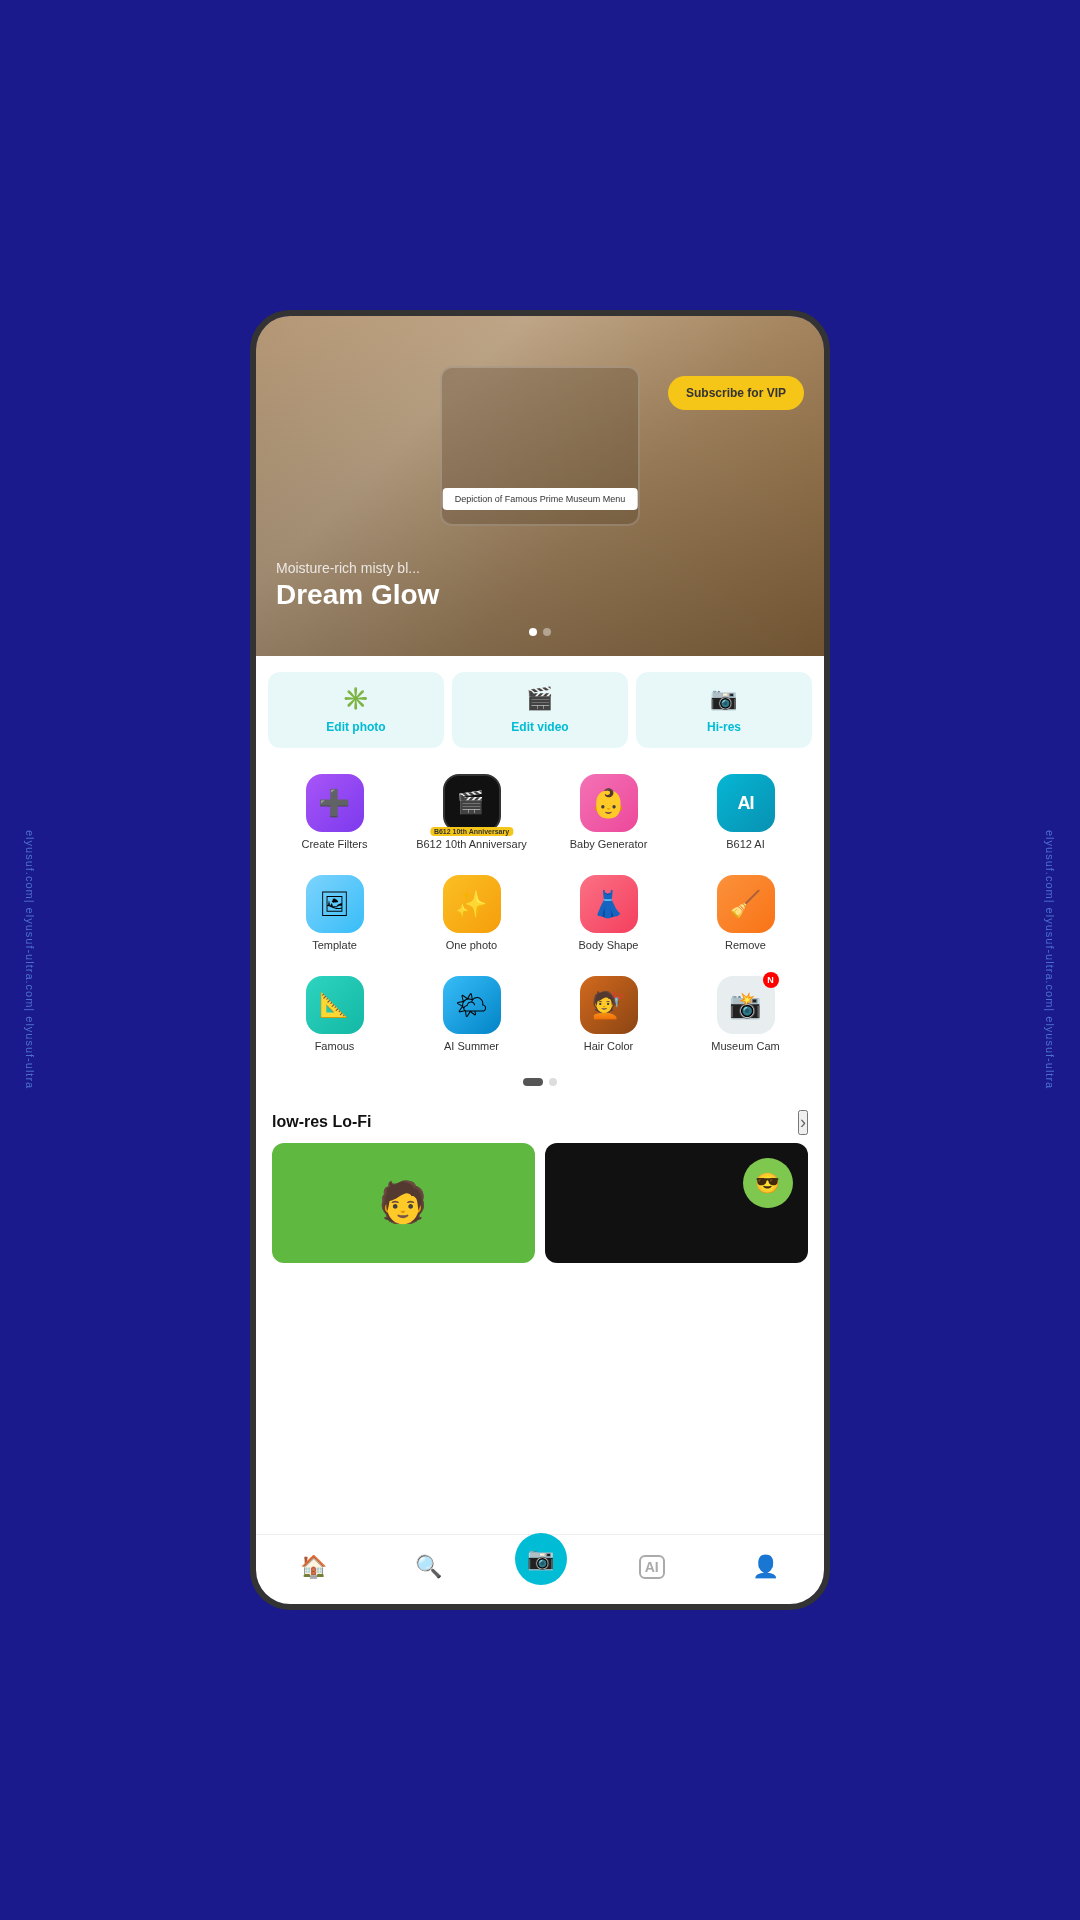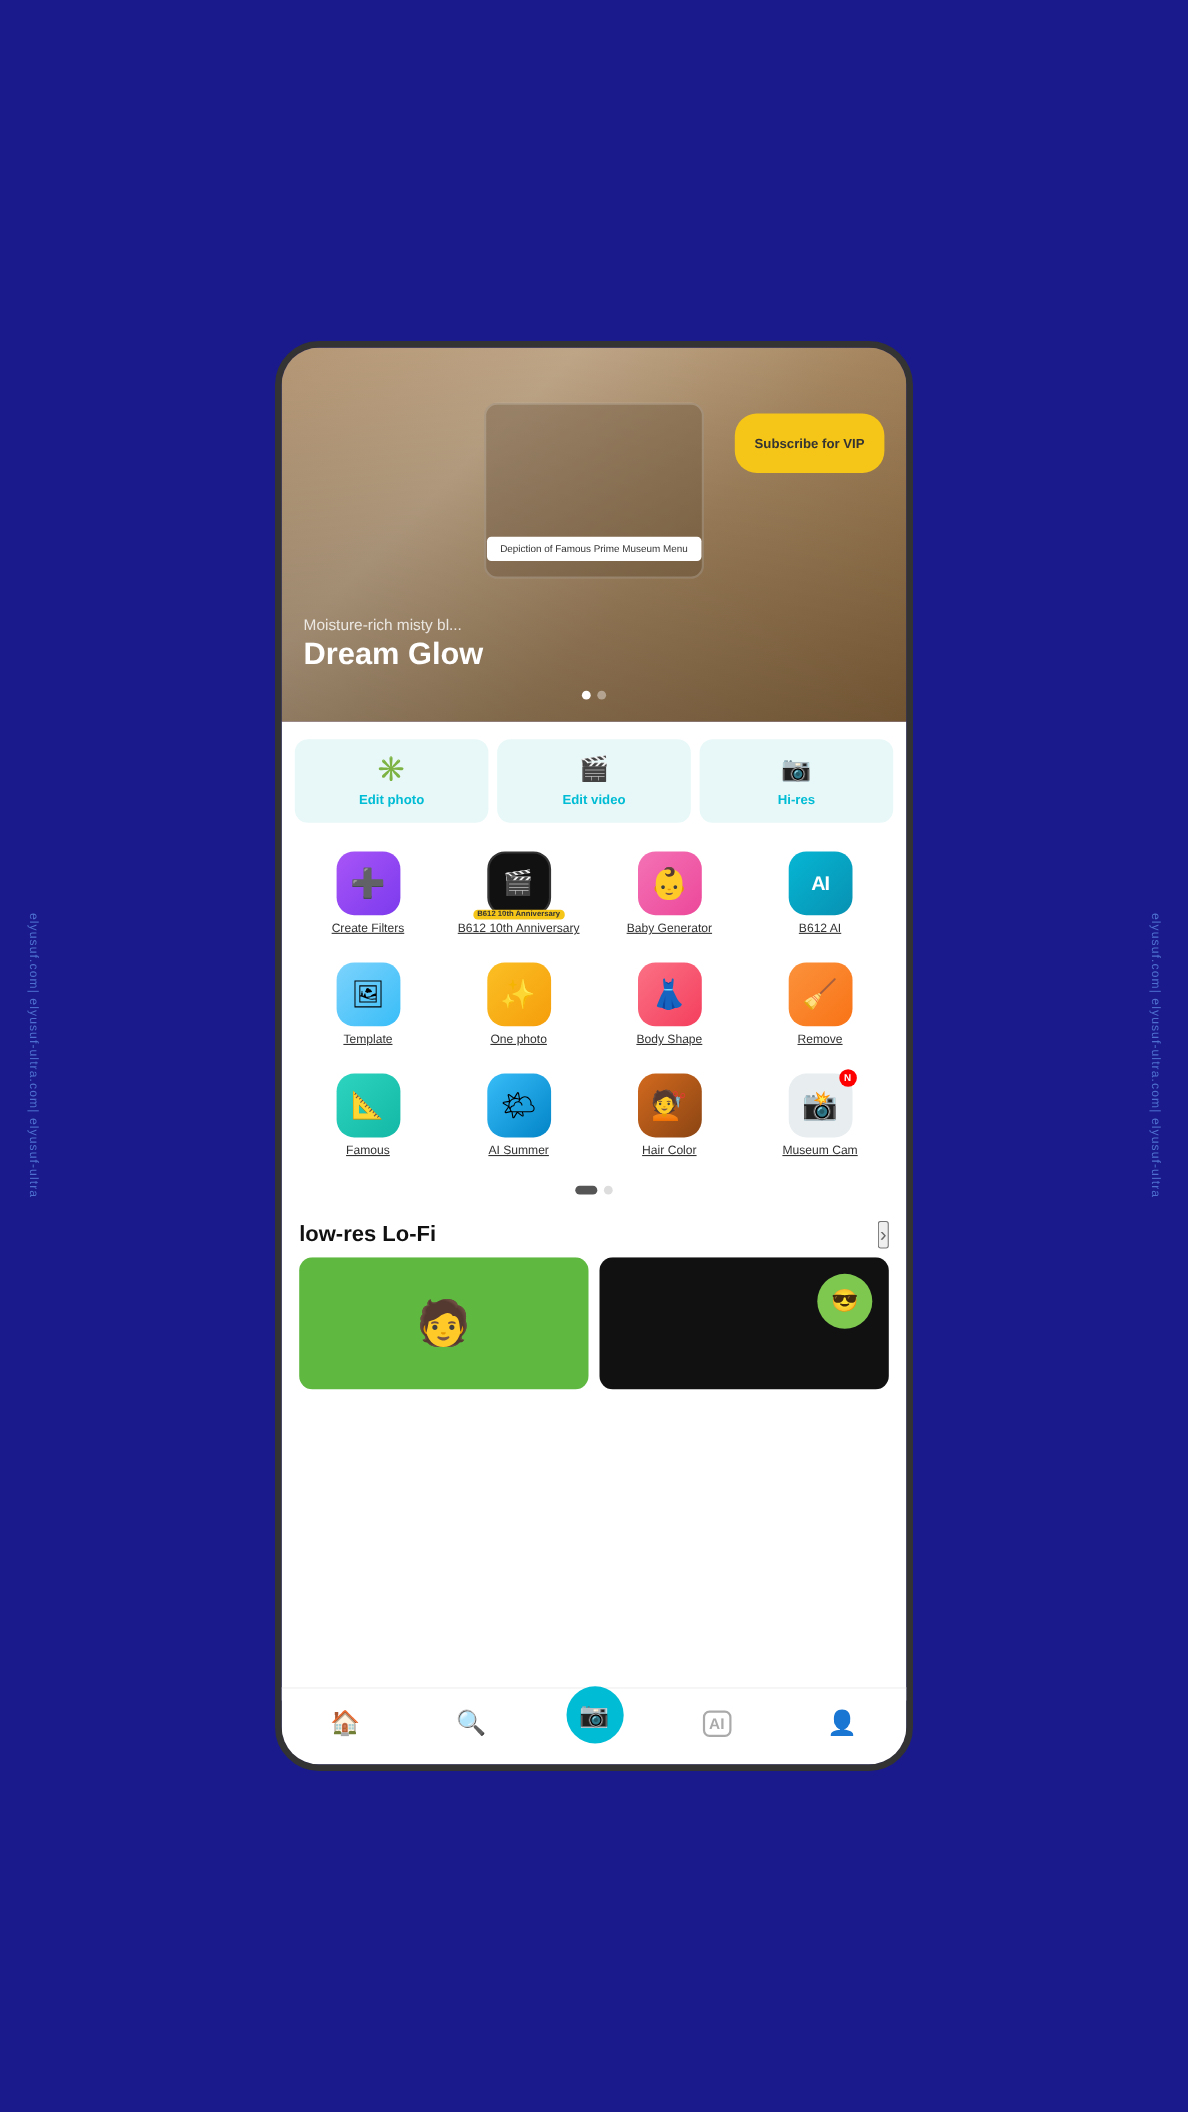--- a/index.html
+++ b/index.html
@@ -86,21 +86,21 @@
       white-space: nowrap;
     }
     .subscribe-btn {
       position: absolute;
       top: 60px;
       right: 20px;
       background: #f5c518;
       color: #333;
       border: none;
       border-radius: 20px;
-      padding: 20px 18px;
+      padding: 10px 18px;
       font-size: 12px;
       font-weight: 700;
       cursor: pointer;
       white-space: nowrap;
     }
     .hero-subtitle {
       position: absolute;
       bottom: 80px;
       left: 20px;
       color: rgba(255,255,255,0.8);
@@ -193,21 +193,20 @@
       align-items: center;
       justify-content: center;
       font-size: 26px;
       position: relative;
     }
     .app-label {
       font-size: 11px;
       color: #333;
       text-align: center;
       line-height: 1.2;
-      text-decoration: underline;
     }
 
     
     .icon-purple { background: linear-gradient(135deg, #a855f7, #7c3aed); }
     .icon-black { background: #111; border: 2px solid #333; }
     .icon-pink { background: linear-gradient(135deg, #f472b6, #ec4899); }
     .icon-teal { background: linear-gradient(135deg, #06b6d4, #0891b2); }
     .icon-light-blue { background: linear-gradient(135deg, #7dd3fc, #38bdf8); }
     .icon-yellow { background: linear-gradient(135deg, #fbbf24, #f59e0b); }
     .icon-pink2 { background: linear-gradient(135deg, #fb7185, #f43f5e); }
@@ -235,21 +234,21 @@
     }
 
     
     .section-header {
       display: flex;
       justify-content: space-between;
       align-items: center;
       padding: 10px 16px 8px;
     }
     .section-title {
-      font-size: 20px;
+      font-size: 16px;
       font-weight: 700;
       color: #111;
     }
     .section-arrow {
       font-size: 18px;
       color: #666;
     }
 
     
     .preview-cards {

